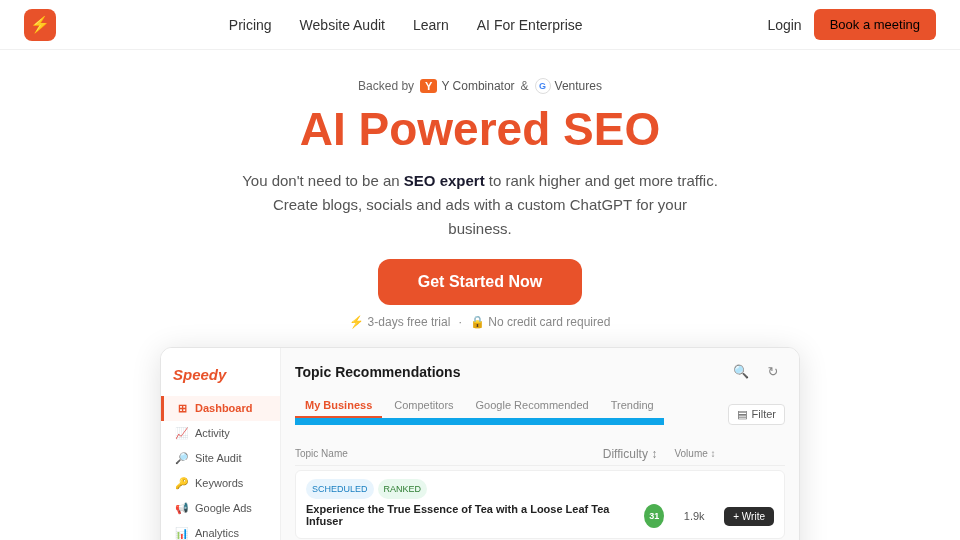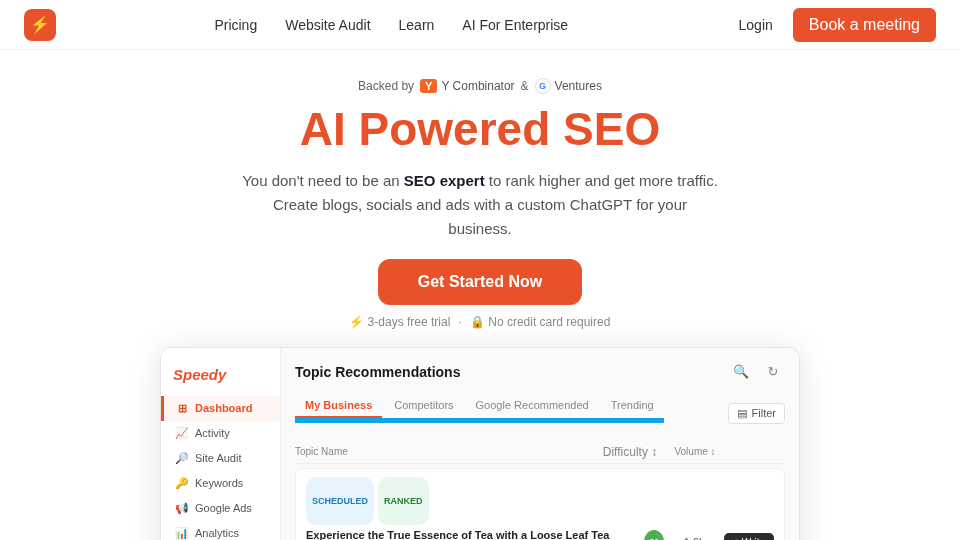--- a/index.html
+++ b/index.html
@@ -3,23 +3,23 @@
   <meta charset="utf-8">
   <style>
     * { margin: 0; padding: 0; box-sizing: border-box; }
     body { font-family: -apple-system, BlinkMacSystemFont, 'Segoe UI', sans-serif; background: #fff; width: 960px; height: 540px; overflow: hidden; }
 
     
     .nav { display: flex; align-items: center; justify-content: space-between; padding: 0 24px; height: 50px; border-bottom: 1px solid #f0f0f0; }
     .nav-logo { width: 32px; height: 32px; background: #e8522a; border-radius: 8px; display: flex; align-items: center; justify-content: center; color: #fff; font-size: 16px; font-weight: bold; }
     .nav-links { display: flex; gap: 28px; align-items: center; }
     .nav-links a { font-size: 14px; color: #333; text-decoration: none; }
-    .nav-right { display: flex; gap: 8px; align-items: center; }
+    .nav-right { display: flex; gap: 0; align-items: center; }
     .btn-login { font-size: 14px; color: #333; background: none; border: none; cursor: pointer; padding: 6px 12px; }
-    .btn-meeting { background: #e8522a; color: #ffffff; border: none; border-radius: 6px; padding: 8px 16px; font-size: 16px; cursor: pointer; font-weight: 500; }
+    .btn-meeting { background: #e8522a; color: #000000; border: none; border-radius: 6px; padding: 8px 16px; font-size: 13px; cursor: pointer; font-weight: 500; }
 
     
     .hero { text-align: center; padding: 28px 32px 18px; }
     .hero-backed { font-size: 12px; color: #666; margin-bottom: 10px; display: flex; align-items: center; justify-content: center; gap: 6px; }
     .backed-pill { display: inline-flex; align-items: center; gap: 4px; font-size: 12px; color: #555; }
     .yc-badge { background: #f26522; color: #fff; border-radius: 3px; padding: 1px 5px; font-size: 11px; font-weight: bold; }
     .g-badge { background: #fff; border: 1px solid #ddd; border-radius: 50%; width: 16px; height: 16px; display: inline-flex; align-items: center; justify-content: center; font-size: 9px; font-weight: bold; color: #4285f4; }
     .hero h1 { font-size: 46px; font-weight: 800; color: #1a1a2e; line-height: 1.1; margin-bottom: 14px; }
     .hero h1 span.ai { color: #e8522a; }
     .hero-sub { font-size: 15px; color: #555; line-height: 1.6; max-width: 480px; margin: 0 auto 18px; }
@@ -39,35 +39,35 @@
     .sidebar-item.active { background: #fff5f2; border-left-color: #e8522a; color: #e8522a; font-weight: 600; }
     .sidebar-icon { width: 13px; height: 13px; display: flex; align-items: center; justify-content: center; font-size: 11px; color: inherit; }
 
     
     .main-content { flex: 1; padding: 12px 14px; overflow: hidden; background: #fafafa; }
     .content-header { display: flex; align-items: center; justify-content: space-between; margin-bottom: 10px; }
     .content-title { font-size: 14px; font-weight: 700; color: #1a1a1a; }
     .header-icons { display: flex; gap: 8px; align-items: center; }
     .header-icon { width: 24px; height: 24px; display: flex; align-items: center; justify-content: center; color: #888; font-size: 13px; cursor: pointer; }
 
-    .tabs { display: flex; gap: 2px; margin-bottom: 10px; border-bottom: 5px solid #0ea5e9; }
+    .tabs { display: flex; gap: 2px; margin-bottom: 10px; border-bottom: 7px solid #0ea5e9; }
     .tab { padding: 5px 10px; font-size: 11px; color: #888; cursor: pointer; border-bottom: 2px solid transparent; }
     .tab.active { color: #e8522a; border-bottom-color: #e8522a; font-weight: 600; }
 
     .table-header { display: flex; align-items: center; padding: 4px 0; border-bottom: 1px solid #eee; margin-bottom: 4px; }
     .col-topic { flex: 1; font-size: 10px; color: #888; }
     .col-diff { width: 70px; font-size: 12px; color: #888; text-align: center; }
     .col-vol { width: 60px; font-size: 10px; color: #888; text-align: center; }
     .col-action { width: 60px; }
 
     .filter-btn { display: flex; align-items: center; gap: 4px; font-size: 11px; color: #555; padding: 3px 8px; border: 1px solid #e0e0e0; border-radius: 4px; cursor: pointer; background: #fff; }
 
     .topic-row { background: #fff; border-radius: 6px; padding: 8px 10px; margin-bottom: 6px; border: 1px solid #efefef; }
     .topic-tags { display: flex; gap: 4px; margin-bottom: 4px; flex-wrap: wrap; }
-    .tag { font-size: 9px; padding: 19px 6px; border-radius: 10px; font-weight: 700; }
+    .tag { font-size: 9px; padding: 5px 6px; border-radius: 10px; font-weight: 400; }
     .tag-scheduled { background: #e8f4fd; color: #1a7fc1; }
     .tag-ranked { background: #e8f8ee; color: #2e7d32; }
     .topic-title { font-size: 11px; font-weight: 600; color: #222; margin-bottom: 3px; }
     .topic-keywords { font-size: 9px; color: #aaa; }
     .topic-row-inner { display: flex; align-items: center; }
     .topic-meta { flex: 1; }
     .diff-badge { width: 20px; height: 24px; border-radius: 50%; display: flex; align-items: center; justify-content: center; font-size: 9px; font-weight: 700; color: #fff; }
     .diff-green { background: #4caf50; }
     .vol-num { width: 60px; text-align: center; font-size: 11px; color: #555; }
     .write-btn { background: #2d2d2d; color: #fff; border: none; border-radius: 5px; padding: 4px 9px; font-size: 10px; cursor: pointer; display: flex; align-items: center; gap: 3px; }

